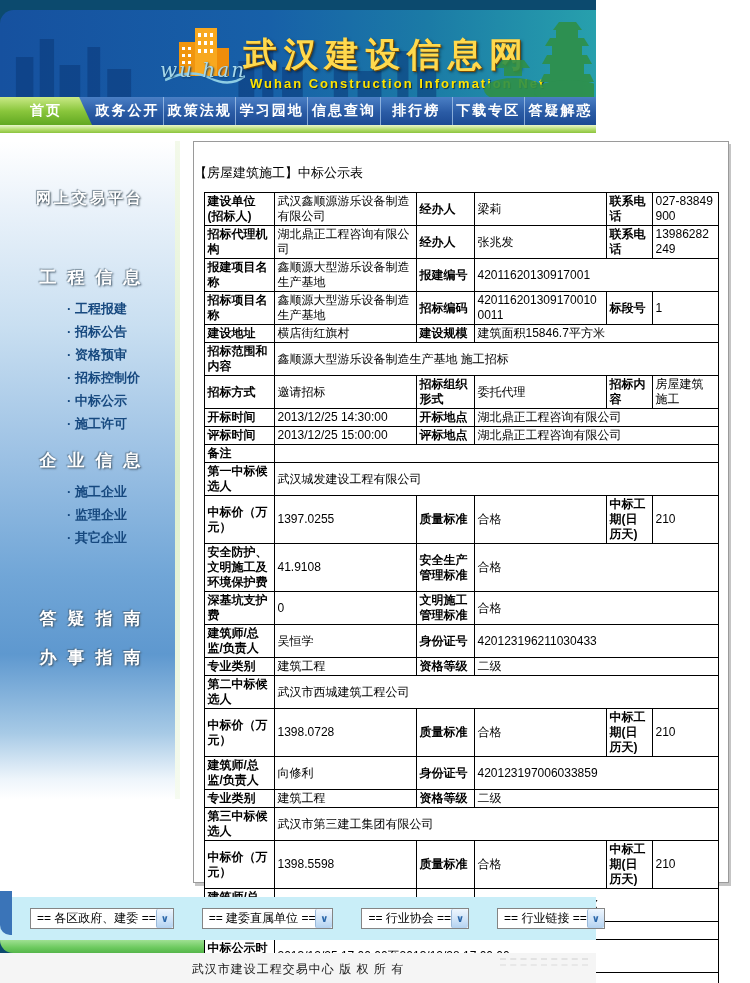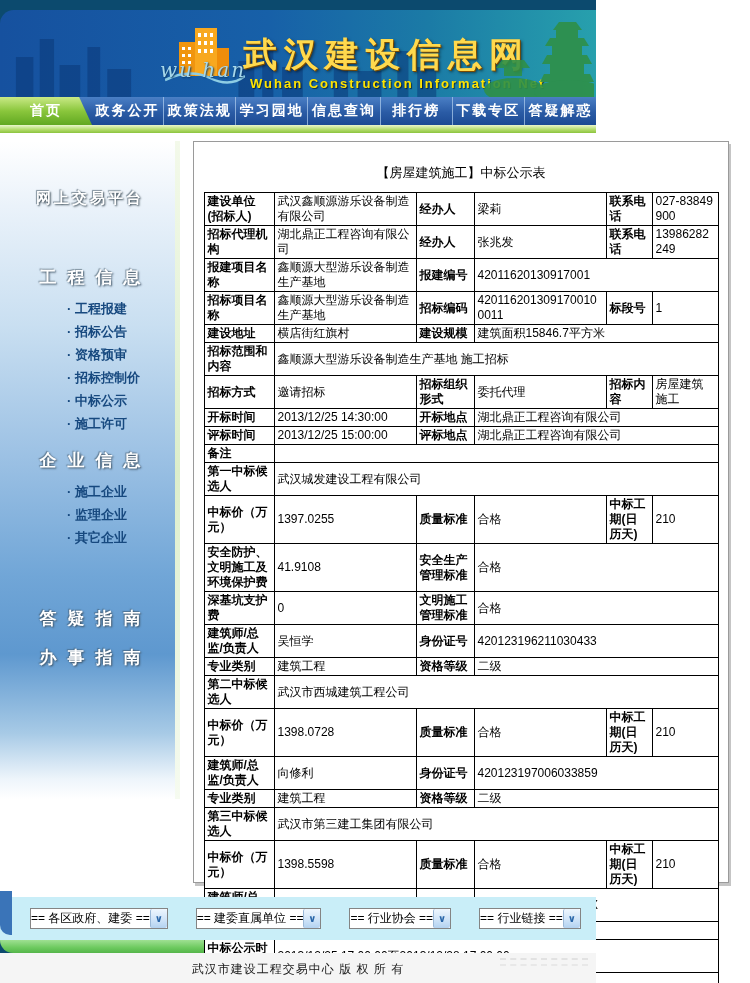--- a/index.html
+++ b/index.html
@@ -46,35 +46,35 @@
     letter-spacing:3px; text-shadow:1px 1px 2px #3a4a55, -1px -1px 1px rgba(60,80,95,.6); }
   .sb-head { text-align:center; color:#fff; font-size:17px; font-weight:bold; letter-spacing:11px;
     text-indent:11px; text-shadow:1px 1px 2px #3e5264, -1px -1px 1px rgba(60,80,95,.55); cursor:pointer; }
   .sb-items { list-style:none; margin:8px 0 14px 0; }
   .sb-items li { padding-left:53px; line-height:23px; font-size:13px; font-weight:bold;
     color:#17497f; cursor:pointer;margin-left:14px; }
   .sb-items li::before { content:"· "; }
 
   .panel { position:absolute; left:193px; top:8px; width:536px; height:742px; background:#fff;
     border:1px solid #9a9a9a; box-shadow:2px 3px 0 rgba(150,150,150,.55); }
-  .panel-title { margin-top:22px; text-align:center; font-size:13px; color:#000; }
+  .panel-title { margin-top:22px; font-size:13px; color:#000; }
   table.bid { margin:10px auto 0 auto; width:514px; border-collapse:collapse; table-layout:fixed; }
   table.bid td { border:1px solid #000; font-size:12px; line-height:1.25; padding:1px 3px;
     vertical-align:middle; word-break:break-all; color:#000; background:#fff; }
   table.bid td.lbl { font-weight:bold; }
 
   
   .link-bar { position:relative; height:43px; background:#c9eef8; display:flex; align-items:center;
     padding:0 25px 0 30px; }
   .left-cap { position:absolute; left:0; top:-6px; width:12px; height:44px;
     background:#3a74b8; border-radius:0 0 0 10px; }
   .select { width:152px; height:21px; margin-right:28px; background:#fff; border:1px solid #848484;
     display:flex; align-items:center; font-size:12px; color:#000; cursor:pointer; }
   .select:last-child { margin-right:0; }
-  .select .txt { flex:1; white-space:nowrap; overflow:hidden; }
+  .select .txt { flex:1; padding-left:6px; white-space:nowrap; overflow:hidden; }
   .select .arrow { width:17px; height:100%; display:flex; align-items:center; justify-content:center;
     background:linear-gradient(180deg,#eef6fe 0%,#cde2f7 60%,#b3d2f0 100%);
     border-left:1px solid #9ab8d8; border-radius:2px; color:#2a66a8; font-size:10px; font-weight:bold; }
   .green-bottom { height:13px; background:linear-gradient(180deg,#9fe092 0%,#6cc95e 60%,#55b54a 100%);
     border-radius:0 0 14px 14px; }
 
   
   .footer { position:relative; height:75px; background:#f5f5f5; text-align:center; padding-top:8px; }
   .footer .line1 { font-size:12px; color:#1a1a1a; letter-spacing:1px; }
   .footer .line2 { font-size:12px; color:#1a1a1a; margin-top:3px; }

